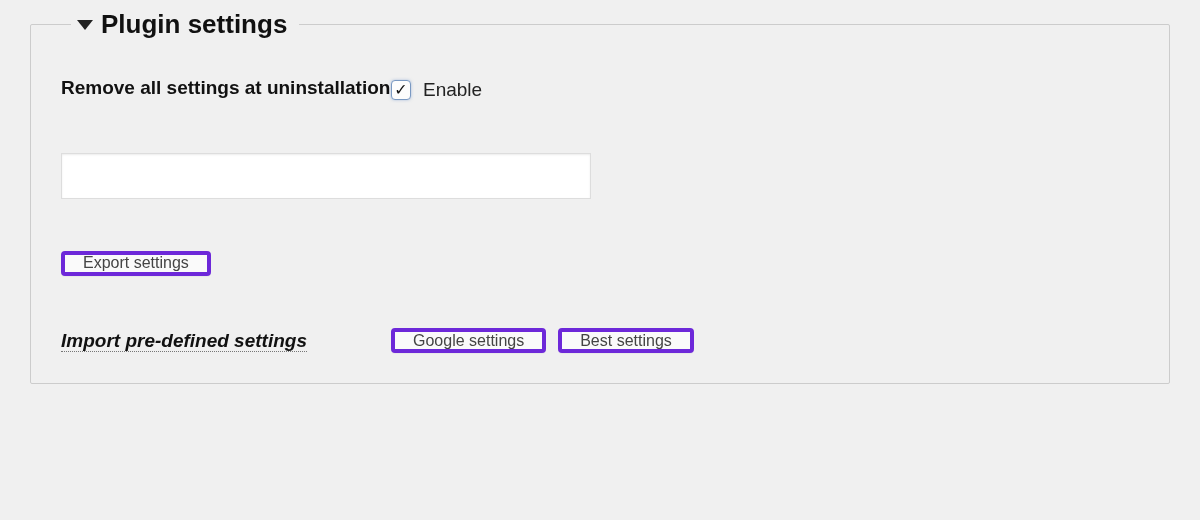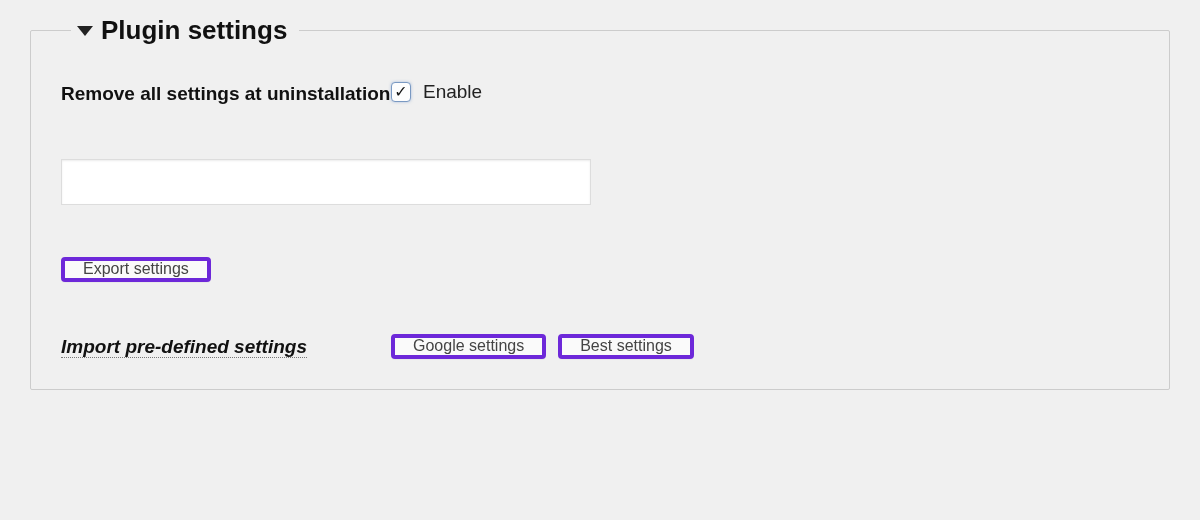--- a/index.html
+++ b/index.html
@@ -14,21 +14,21 @@
       color: #222;
       padding: 20px;
       width: 1200px;
       height: 520px;
     }
     .fieldset {
       border: 1px solid #ccc;
       border-radius: 2px;
       position: relative;
       padding: 50px 16px 30px 30px;
-      margin: 10px 10px 0 10px;
+      margin: 4px 10px 0 10px;
     }
     .legend {
       position: absolute;
       top: -16px;
       left: 40px;
       background: #f0f0f0;
       padding: 0 12px 0 6px;
       display: flex;
       align-items: center;
       gap: 8px;
@@ -40,21 +40,21 @@
       border-right: 8px solid transparent;
       border-top: 10px solid #222;
     }
     .legend-text {
       font-size: 26px;
       font-weight: 700;
       color: #111;
     }
     .row {
       display: flex;
-      align-items: flex-start;
+      align-items: flex-end;
       margin-bottom: 52px;
     }
     .row:last-child {
       margin-bottom: 0;
     }
     .label-col {
       width: 330px;
       flex-shrink: 0;
       font-size: 19px;
       font-weight: 700;

